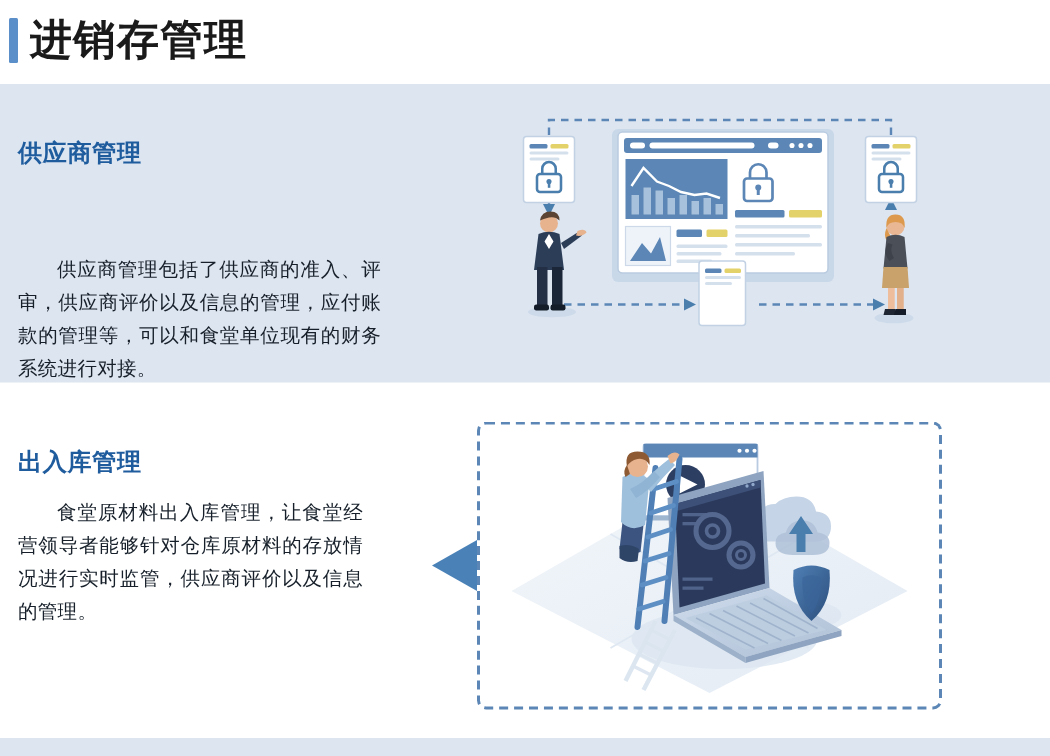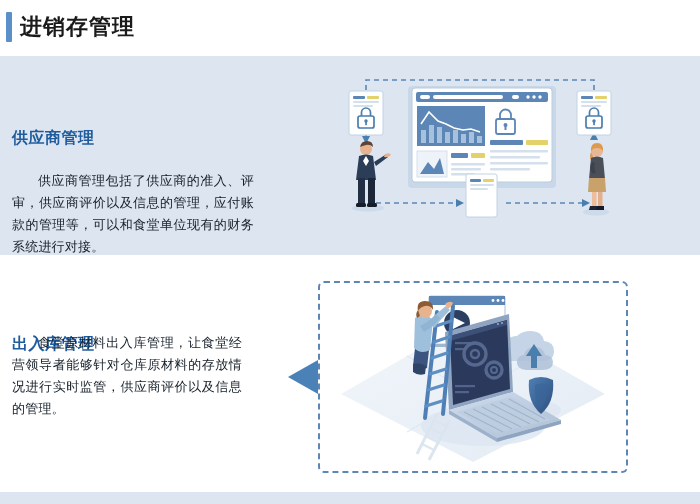--- a/index.html
+++ b/index.html
@@ -9,30 +9,30 @@
     font-family:"DejaVu Sans","Liberation Sans",sans-serif;
     overflow:hidden;position:relative;
   }
   .page{position:absolute;inset:0;}
 
   
   .header{position:absolute;left:0;top:0;width:700px;height:56px;background:#ffffff;}
   .title-accent{position:absolute;left:6px;top:12px;width:6px;height:30px;background:#5b8fc9;border-radius:1px;}
   .page-title{
     position:absolute;left:20px;top:11px;
-    font-size:22px;font-weight:bold;color:#1a1a1a;letter-spacing:1px;line-height:32px;
+    font-size:28px;font-weight:bold;color:#1a1a1a;letter-spacing:1px;line-height:32px;
   }
 
   
   .band-blue{position:absolute;left:0;top:56px;width:700px;height:199px;background:#dce5f0;}
   .band-bottom{position:absolute;left:0;top:492px;width:700px;height:12px;background:#dce5f0;}
 
   
   .sec-head{
-    font-size:16px;font-weight:bold;color:#1f5c9e;letter-spacing:.5px;margin-top:36px;
+    font-size:16px;font-weight:bold;color:#1f5c9e;letter-spacing:.5px;
   }
   .sec-body{
     font-size:13px;color:#17202a;line-height:22px;text-align:justify;
     text-indent:26px;letter-spacing:.2px;
   }
   #sec1-head{position:absolute;left:12px;top:92px;}
   #sec1-body{position:absolute;left:12px;top:126px;width:242px;margin-top:44px;}
   #sec2-head{position:absolute;left:12px;top:298px;}
   #sec2-body{position:absolute;left:12px;top:332px;width:230px;}
 

